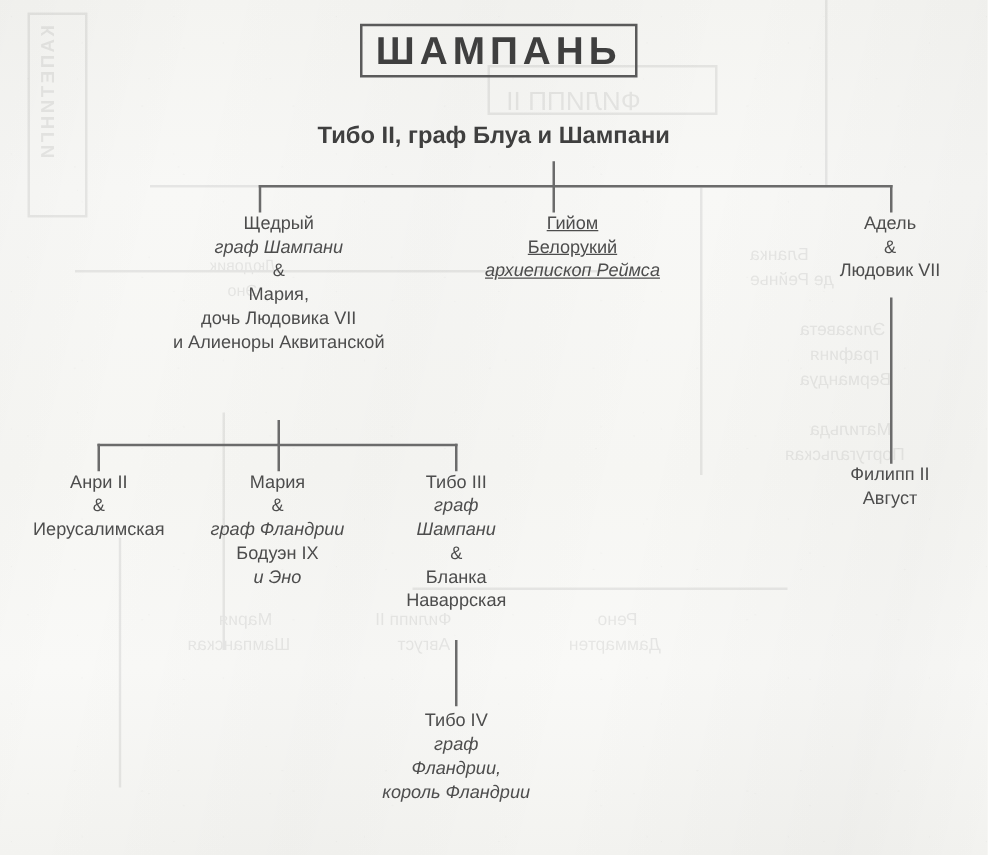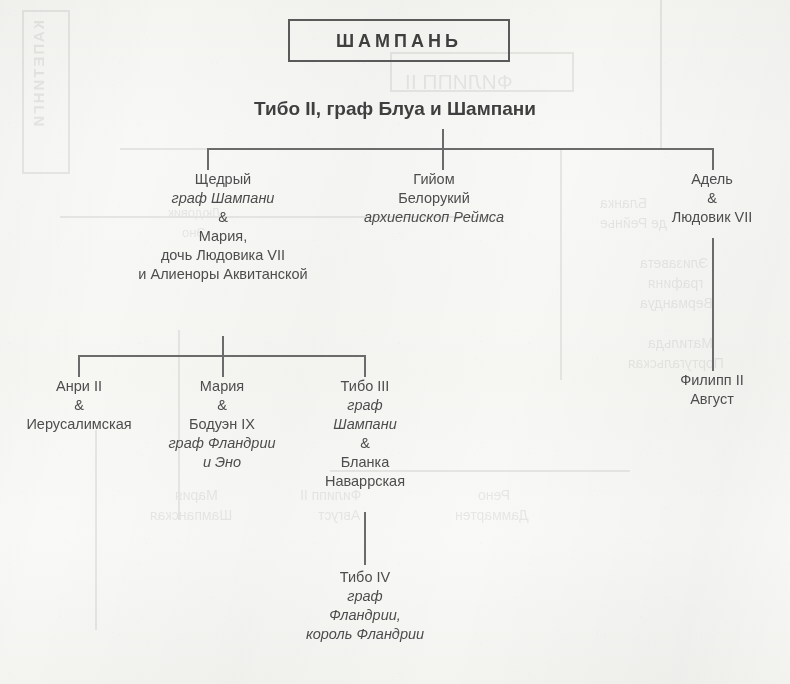--- a/index.html
+++ b/index.html
@@ -89,21 +89,21 @@
     top: 19px;
     width: 222px;
     height: 43px;
     border: 2.5px solid #5a5a5a;
     box-sizing: border-box;
     display: flex;
     align-items: center;
     justify-content: center;
   }
   #title-box .title-text {
-    font-size: 18px;
+    font-size: 31px;
     font-weight: bold;
     letter-spacing: 4px;
     color: #3f3f3f;
     line-height: 1;
   }
 
   
   #root-name {
     position: absolute;
     left: 0;
@@ -190,21 +190,21 @@
 
     <div class="node" style="left:83px; top:170px; width:280px;">
       <span class="ln">Щедрый</span>
       <span class="ln it">граф Шампани</span>
       <span class="ln amp">&amp;</span>
       <span class="ln">Мария,</span>
       <span class="ln">дочь Людовика VII</span>
       <span class="ln">и Алиеноры Аквитанской</span>
     </div>
 
-    <div class="node" style="left:314px; top:170px; width:240px;">
+    <div class="node" style="left:338px; top:170px; width:240px;text-decoration:underline;">
       <span class="ln">Гийом</span>
       <span class="ln">Белорукий</span>
       <span class="ln it">архиепископ Реймса</span>
     </div>
 
     <div class="node" style="left:632px; top:170px; width:160px;">
       <span class="ln">Адель</span>
       <span class="ln amp">&amp;</span>
       <span class="ln">Людовик VII</span>
     </div>
@@ -219,22 +219,22 @@
 
     <div class="node" style="left:0px; top:377px; width:158px;">
       <span class="ln">Анри II</span>
       <span class="ln amp">&amp;</span>
       <span class="ln">Иерусалимская</span>
     </div>
 
     <div class="node" style="left:142px; top:377px; width:160px;">
       <span class="ln">Мария</span>
       <span class="ln amp">&amp;</span>
+      <span class="ln it">граф Фландрии</span>
       <span class="ln">Бодуэн IX</span>
-      <span class="ln it">граф Фландрии</span>
       <span class="ln it">и Эно</span>
     </div>
 
     <div class="node" style="left:292px; top:377px; width:146px;">
       <span class="ln">Тибо III</span>
       <span class="ln it">граф</span>
       <span class="ln it">Шампани</span>
       <span class="ln amp">&amp;</span>
       <span class="ln">Бланка</span>
       <span class="ln">Наваррская</span>

